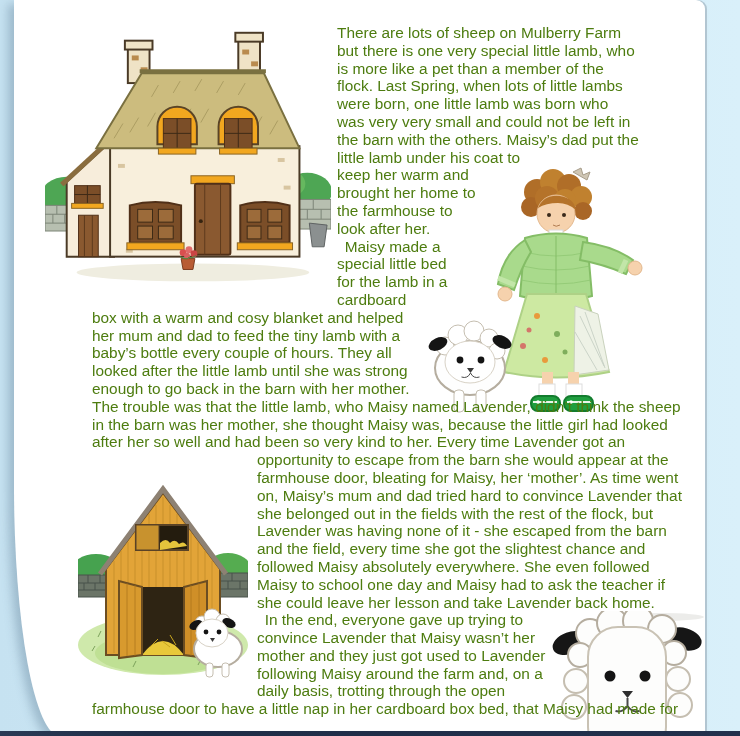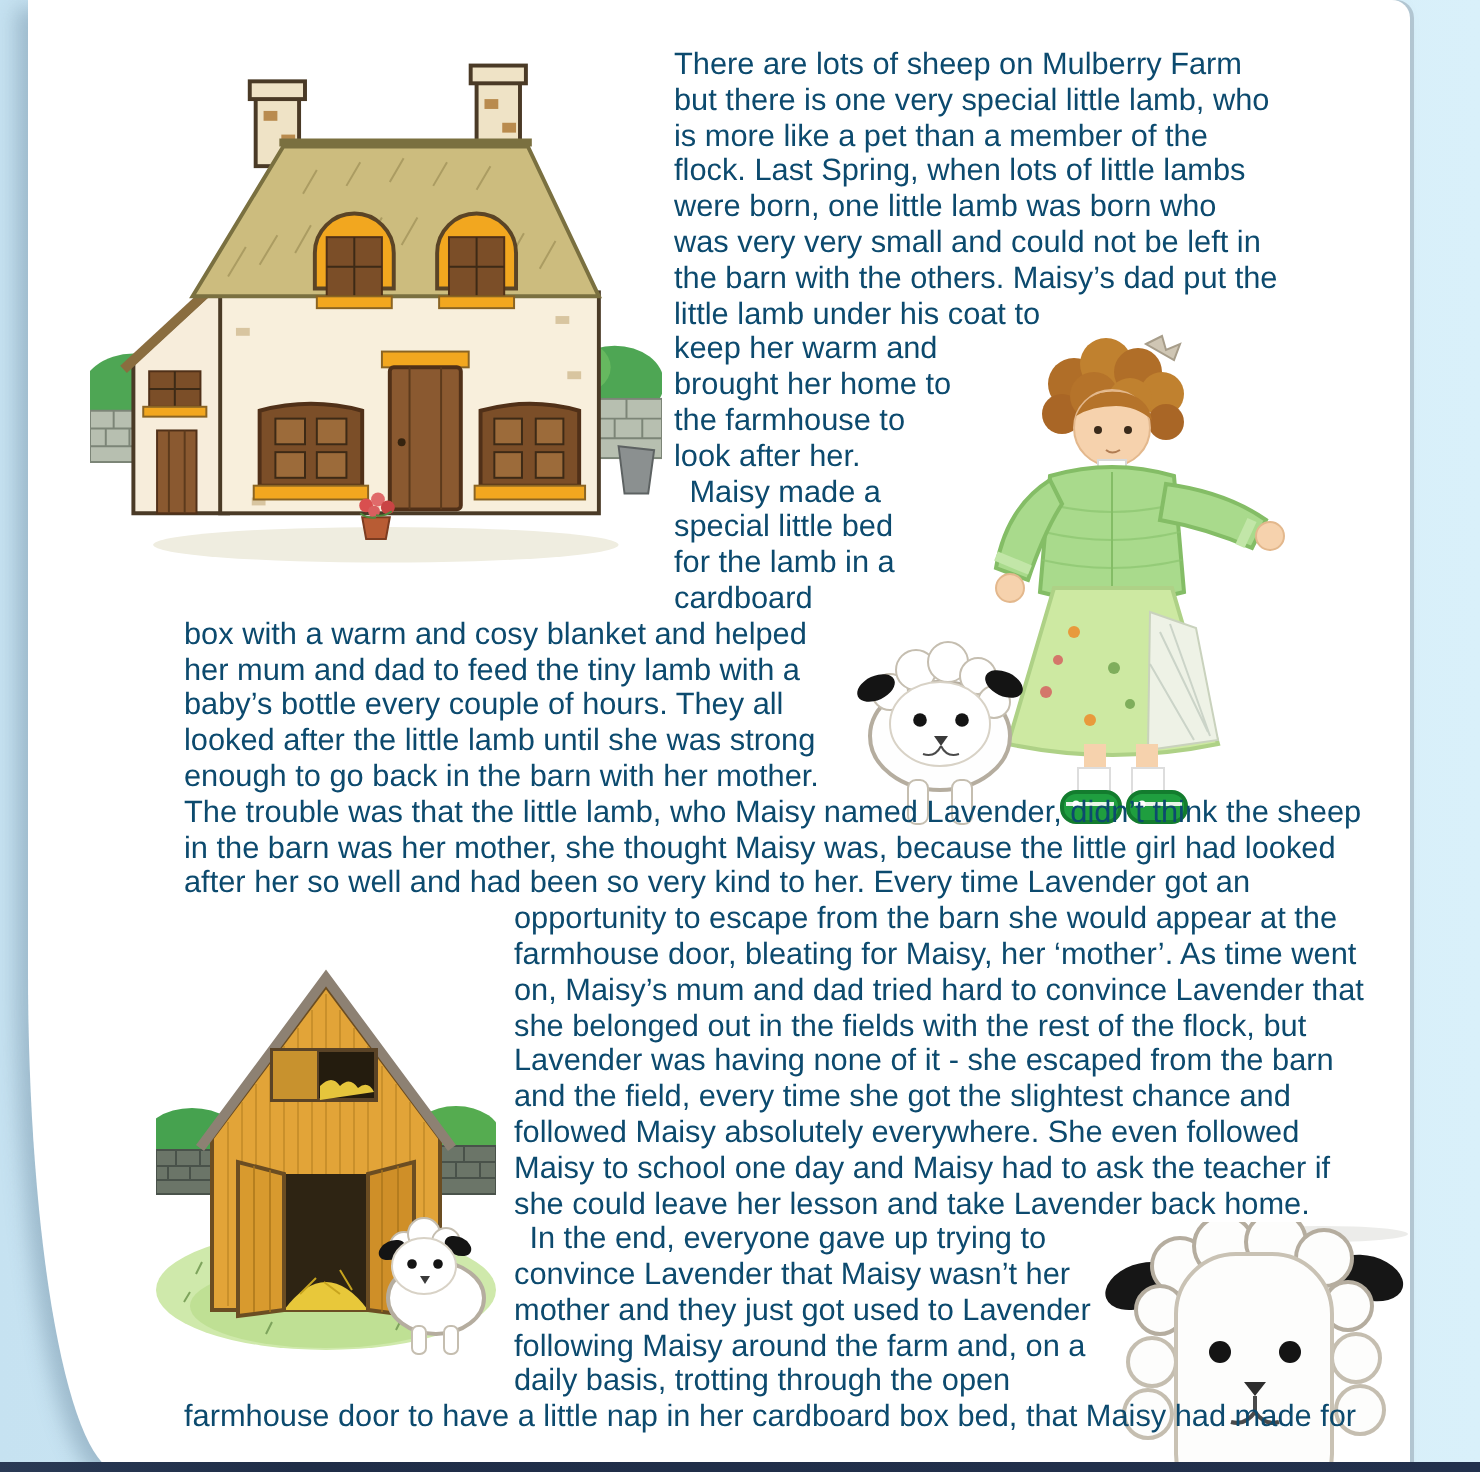--- a/index.html
+++ b/index.html
@@ -10,21 +10,21 @@
   }
   .page{
     position:absolute;left:14px;top:0;width:691px;height:736px;
     background:#ffffff;
     border-radius:0 9px 0 46px / 0 9px 0 250px;
     box-shadow:2px 0 0 rgba(150,165,178,.55), -6px 4px 10px rgba(90,120,145,.38);
     overflow:hidden;
   }
   .story{
     padding:24px 13px 0 78px;
-    font-size:15.4px;line-height:17.8px;color:#0c4a6e;
+    font-size:15.4px;line-height:17.8px;color:#4d7c0f;
     text-align:left;
   }
   .story span{white-space:normal;}
   .fl{float:left;}
   .fr{float:right;}
   .spacer-top-right{width:66px;height:148px;margin-right:-13px;}
   .cottage-float{width:286px;height:270px;margin:2px 6px 4px -47px;}
   .cottage-float svg{width:286px;height:268px;display:block;}
   .doll-float{
     width:230px;height:230px;margin-right:-16px;

